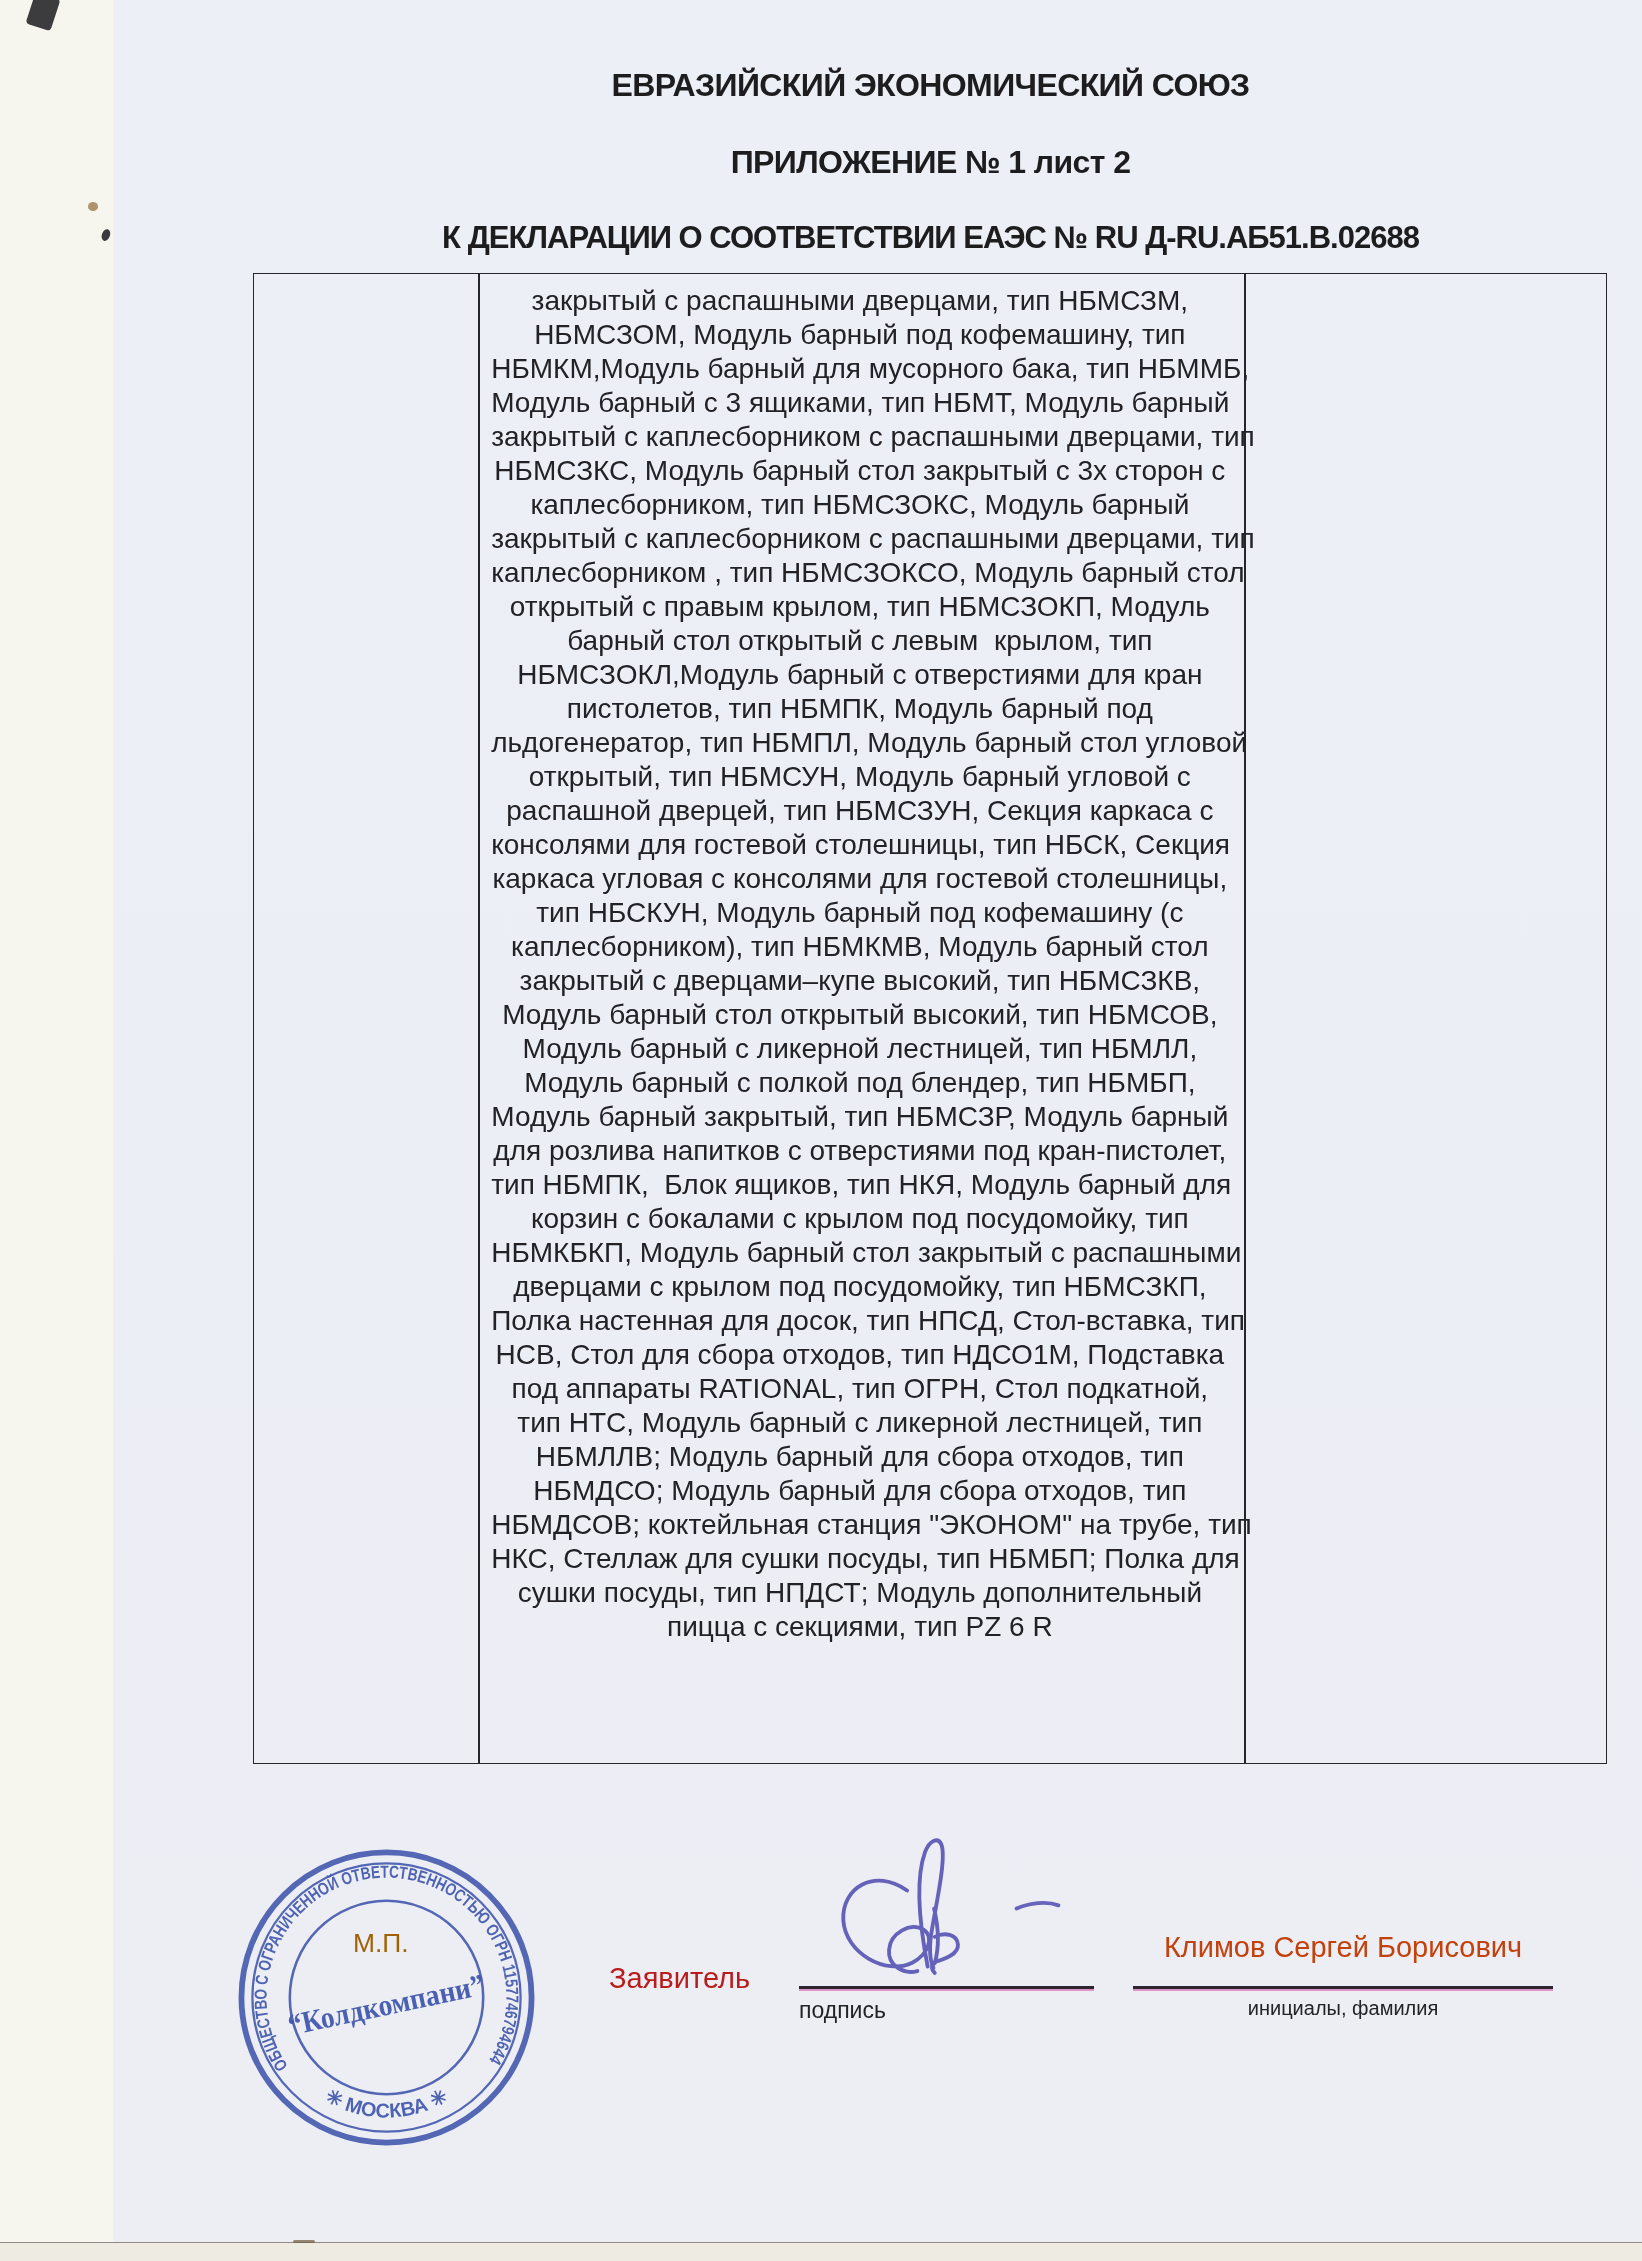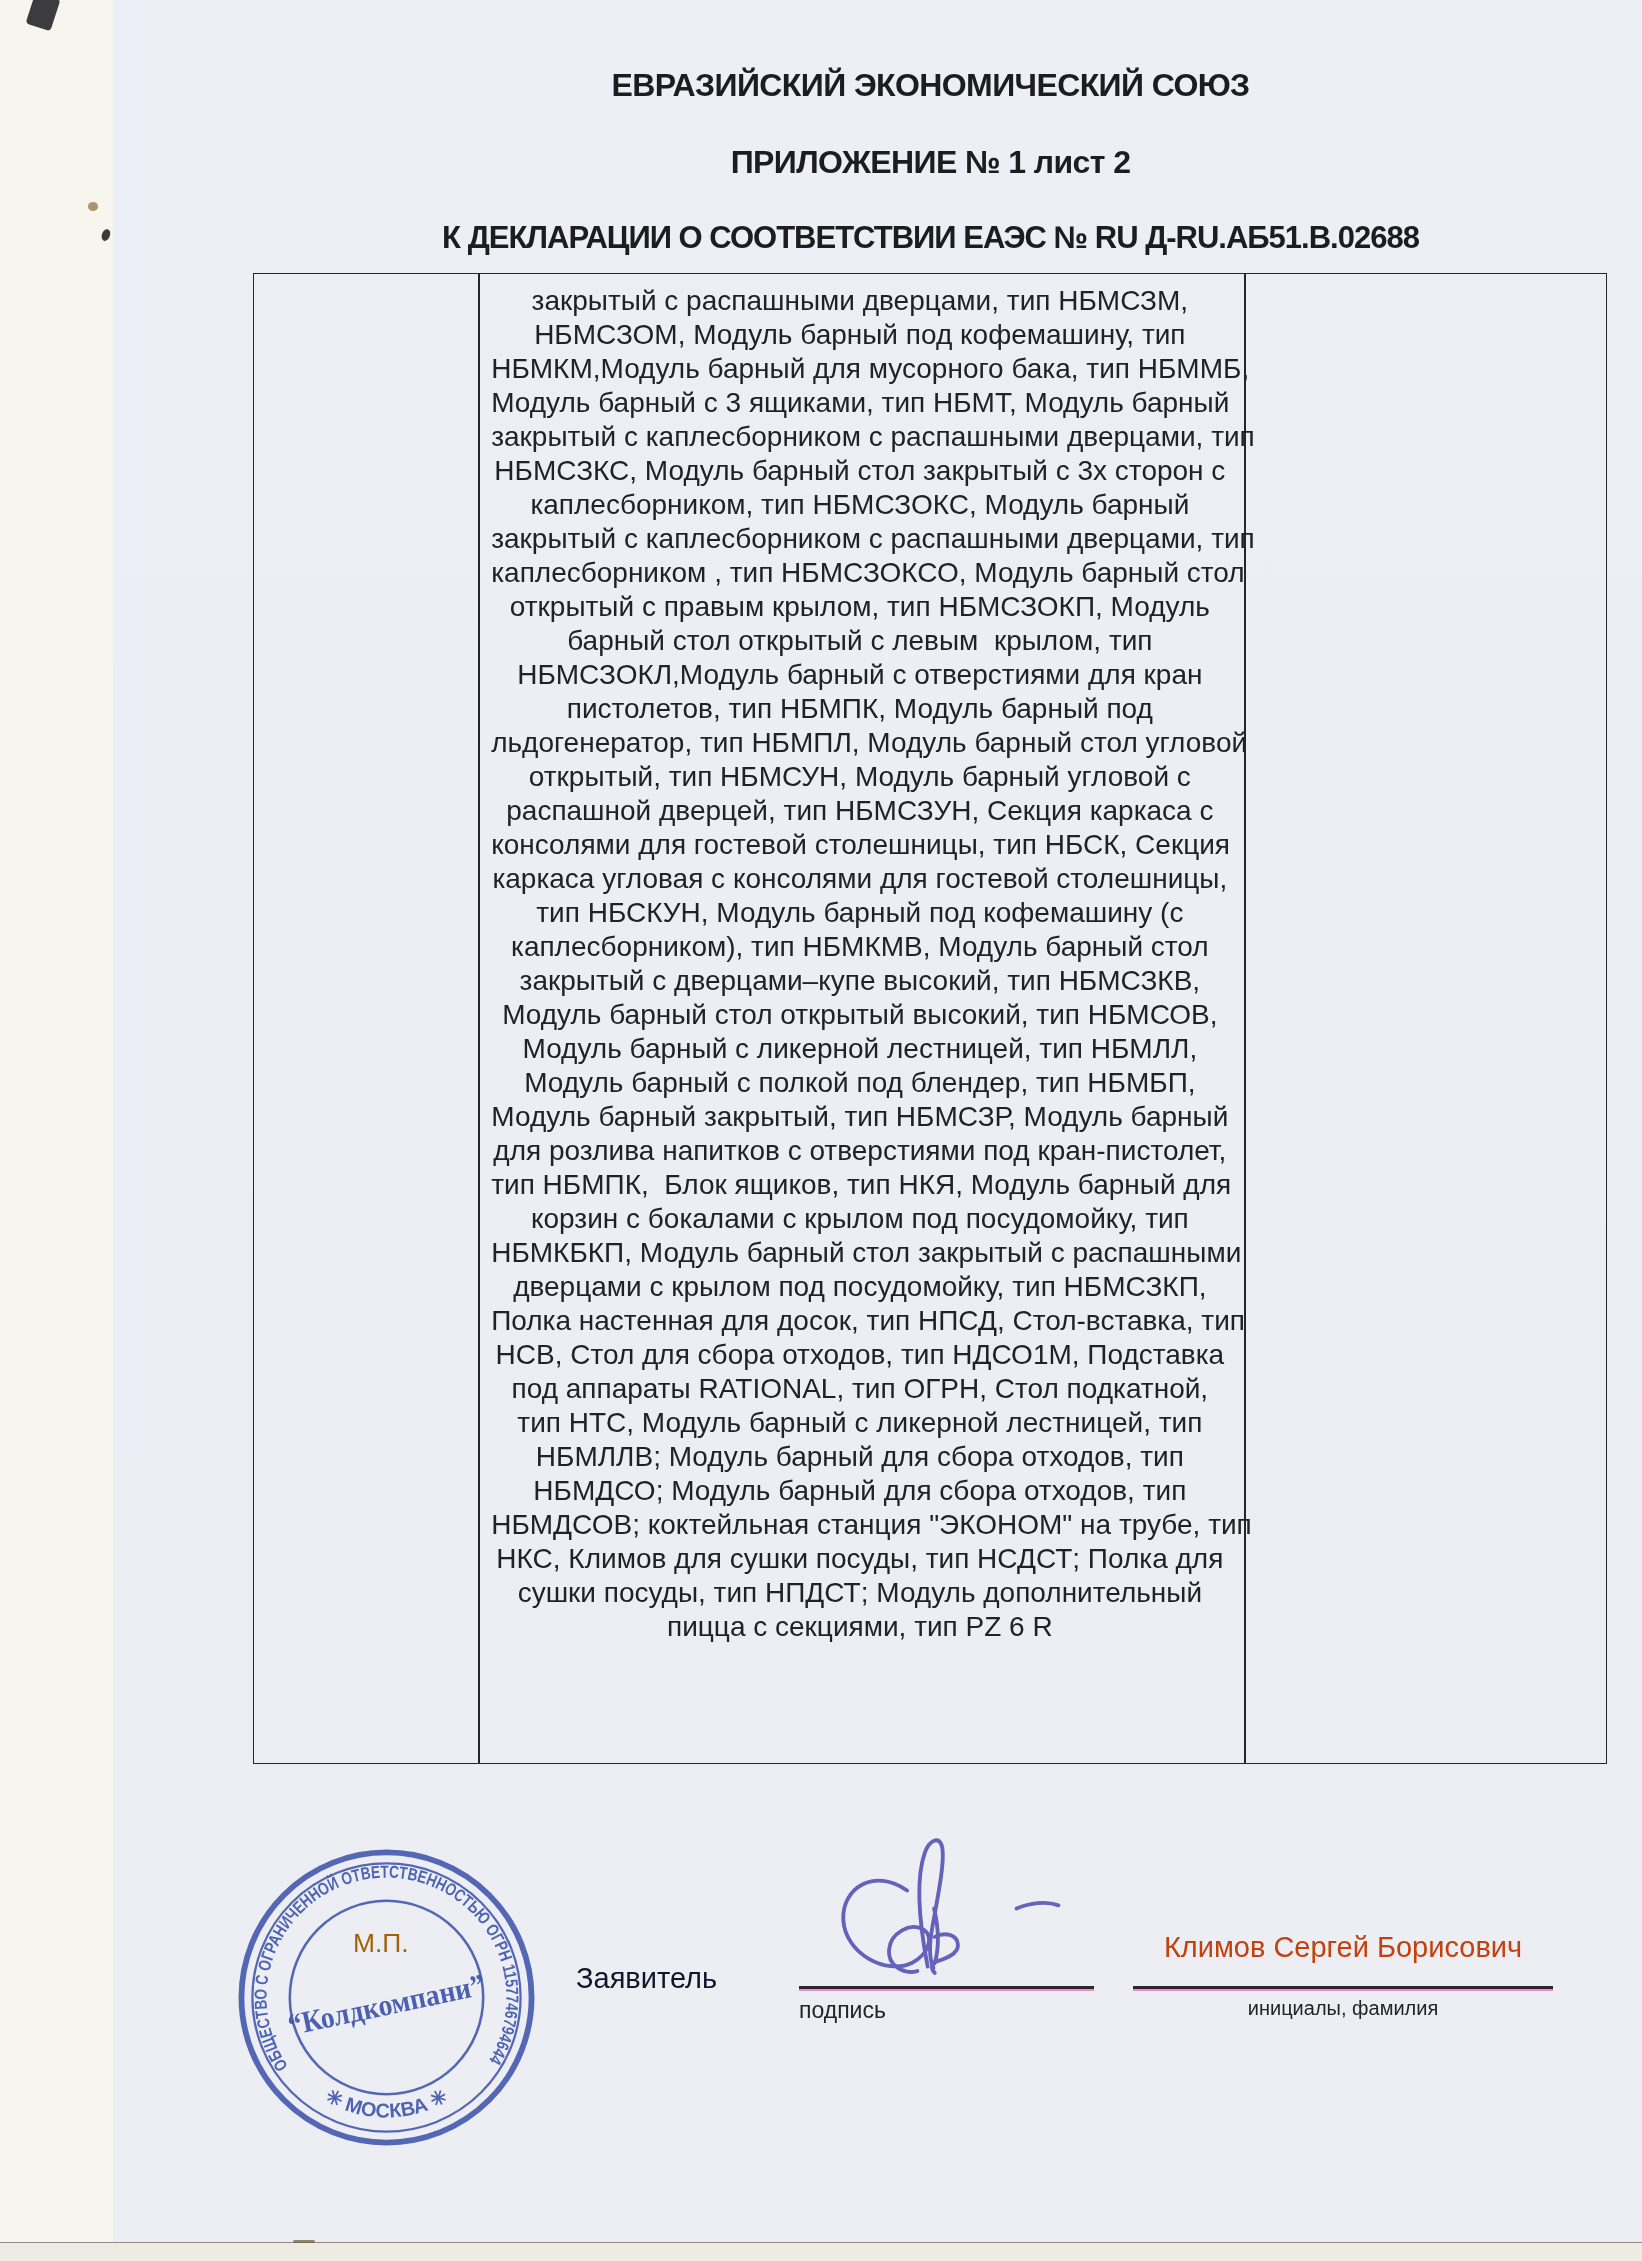--- a/index.html
+++ b/index.html
@@ -31,21 +31,21 @@
   .tbl{position:absolute;left:253px;top:273px;width:1354px;height:1491px;
     border:1.9px solid #26262a;box-sizing:border-box;}
   .tbl .div1{position:absolute;left:224px;top:0;width:1.9px;height:100%;background:#26262a;}
   .tbl .div2{position:absolute;left:990px;top:0;width:1.9px;height:100%;background:#26262a;}
   .cell-mid{position:absolute;left:225px;top:0;width:765px;height:100%;box-sizing:border-box;
     padding:10.3px 15.5px 0 12.2px;text-align:center;}
   .tline{font-size:28px;line-height:34px;color:#222226;white-space:pre;}
 
   
   .mp{position:absolute;left:353px;top:1928px;font-size:26.4px;color:#a16207;}
-  .applicant{position:absolute;left:576px;top:1962px;font-size:29px;color:#0f172a;}
+  .applicant{position:absolute;left:609px;top:1962px;font-size:29px;color:#b91c1c;}
   .fio{position:absolute;left:1133px;top:1931px;width:420px;text-align:center;font-size:29px;color:#c2410c;}
   .sig-line{position:absolute;left:799px;top:1986px;width:295px;height:2.6px;background:#2c2630;
     box-shadow:0 1.9px 0 rgba(205,24,134,.45);}
   .fio-line{position:absolute;left:1133px;top:1986px;width:420px;height:2.6px;background:#2c2630;
     box-shadow:0 1.9px 0 rgba(205,24,134,.45);}
   .sig-caption{position:absolute;left:799px;top:1997px;width:295px;text-align:left;font-size:23px;color:#232326;}
   .fio-caption{position:absolute;left:1133px;top:1997px;width:420px;text-align:center;font-size:20px;color:#232326;}
 
   .stamp-svg{position:absolute;left:235px;top:1846px;}
   .sig-svg{position:absolute;left:818px;top:1830px;}
@@ -103,21 +103,21 @@
           <div class="tline">корзин с бокалами с крылом под посудомойку, тип</div>
           <div class="tline">НБМКБКП, Модуль барный стол закрытый с распашными</div>
           <div class="tline">дверцами с крылом под посудомойку, тип НБМСЗКП,</div>
           <div class="tline">Полка настенная для досок, тип НПСД, Стол-вставка, тип</div>
           <div class="tline">НСВ, Стол для сбора отходов, тип НДСО1М, Подставка</div>
           <div class="tline">под аппараты RATIONAL, тип ОГРН, Стол подкатной,</div>
           <div class="tline">тип НТС, Модуль барный с ликерной лестницей, тип</div>
           <div class="tline">НБМЛЛВ; Модуль барный для сбора отходов, тип</div>
           <div class="tline">НБМДСО; Модуль барный для сбора отходов, тип</div>
           <div class="tline">НБМДСОВ; коктейльная станция "ЭКОНОМ" на трубе, тип</div>
-          <div class="tline">НКС, Климов для сушки посуды, тип НСДСТ; Полка для</div>
+          <div class="tline">НКС, Стеллаж для сушки посуды, тип НБМБП; Полка для</div>
           <div class="tline">сушки посуды, тип НПДСТ; Модуль дополнительный</div>
           <div class="tline">пицца с секциями, тип PZ 6 R</div>
         </div>
     </div>
   </div>
 
   <svg class="stamp-svg" width="303" height="303" viewBox="0 0 470 470">
     <g fill="none" stroke="#3f55ad" opacity="0.88">
       <circle cx="235" cy="235" r="225" stroke-width="9"></circle>
       <circle cx="235" cy="235" r="208" stroke-width="3.5"></circle>

